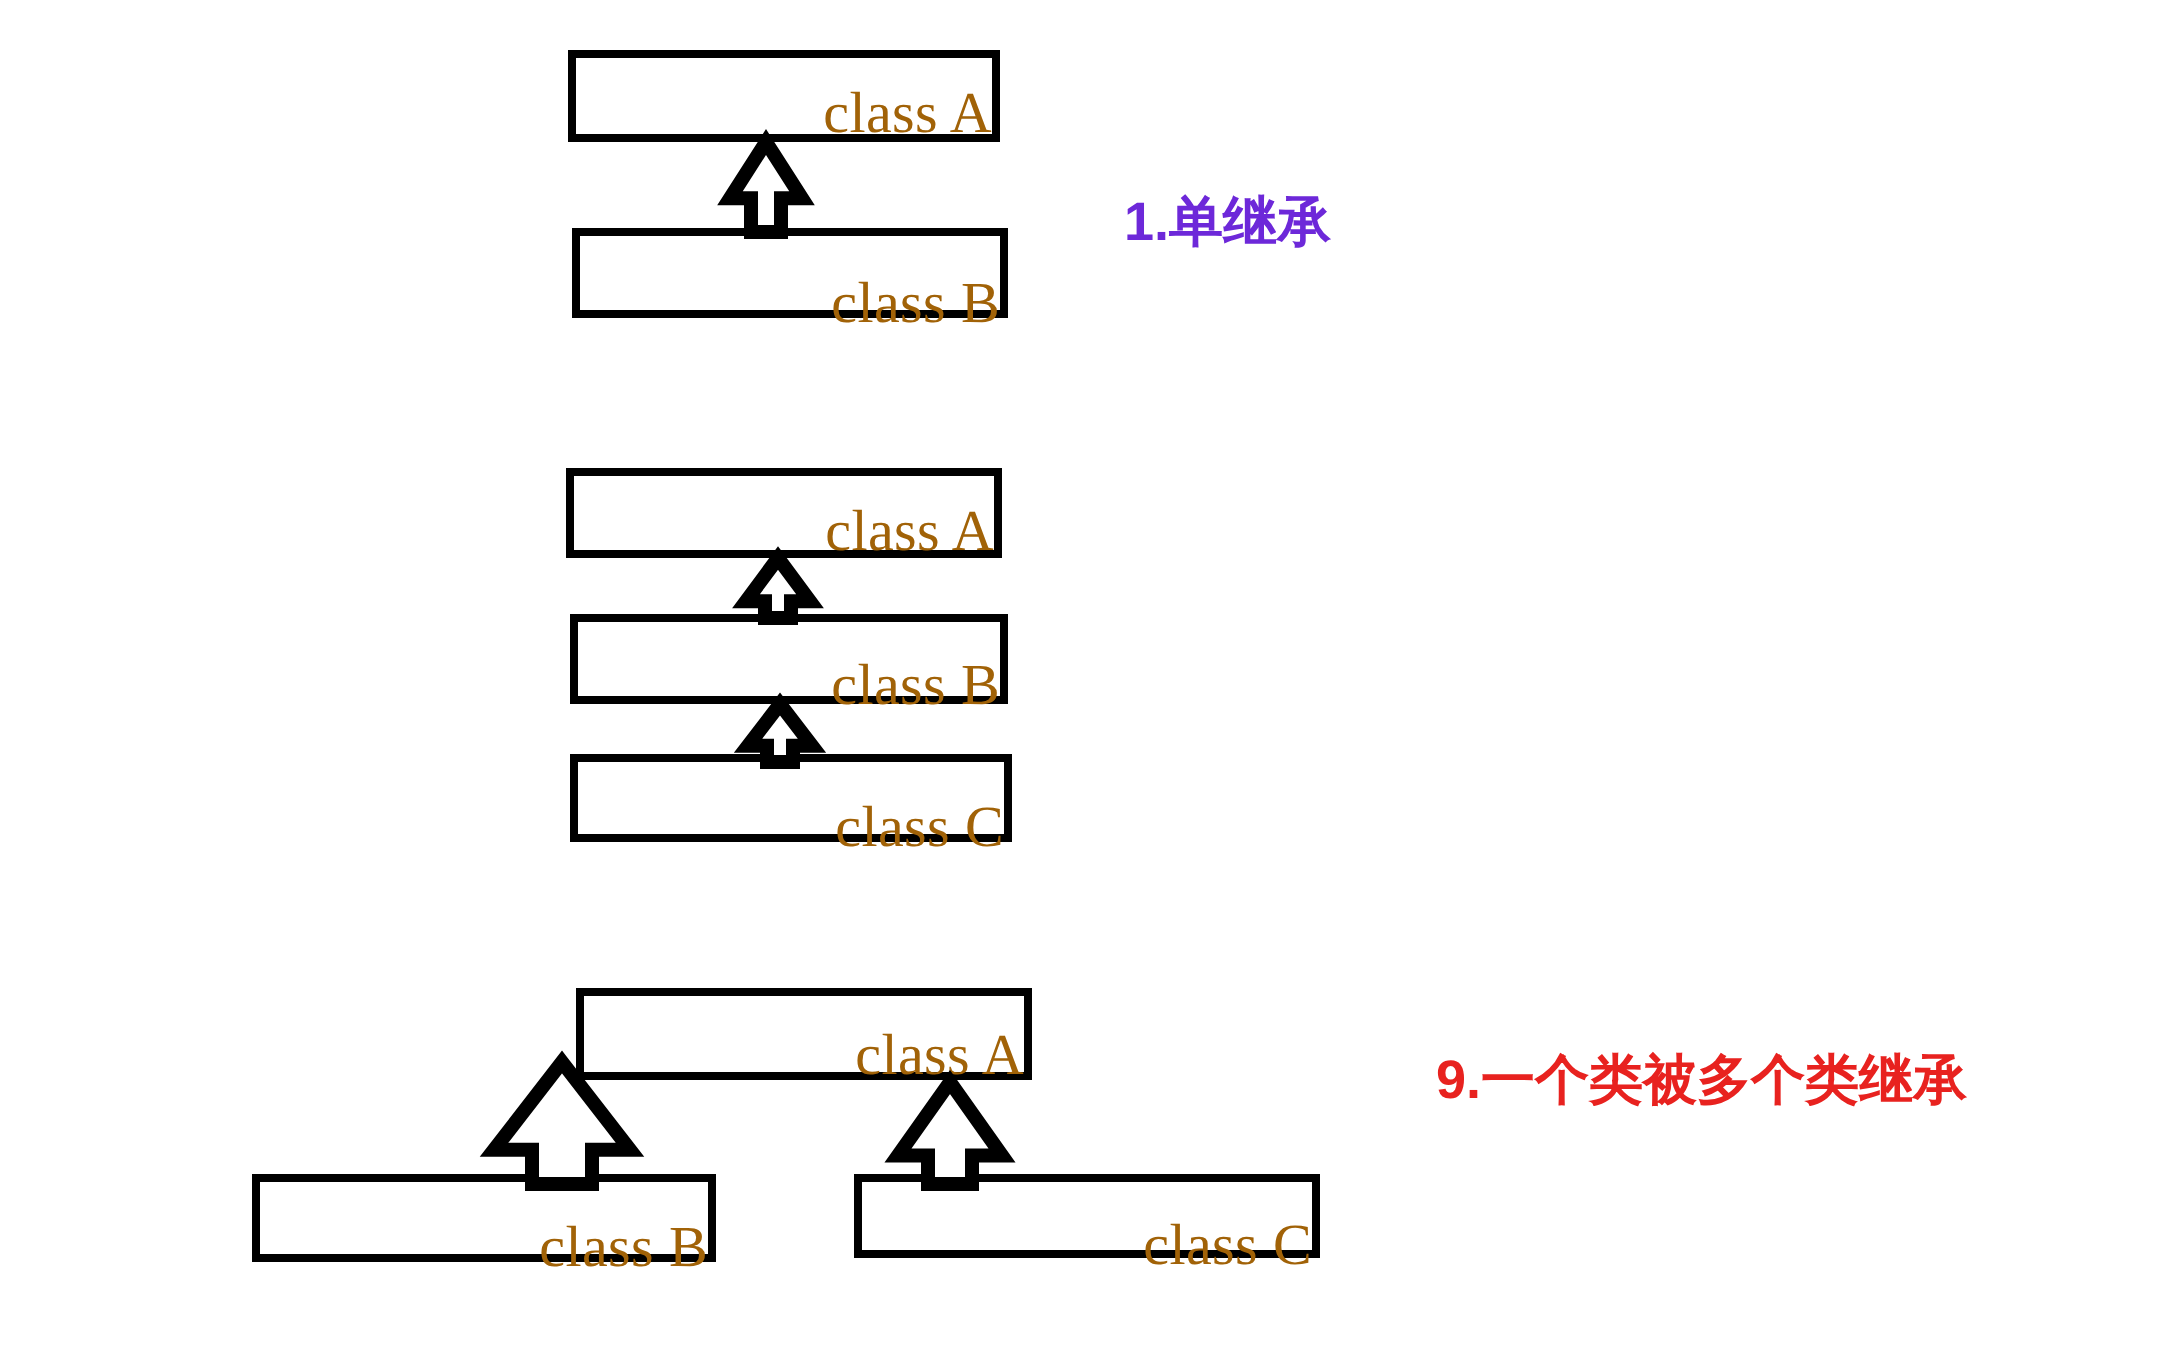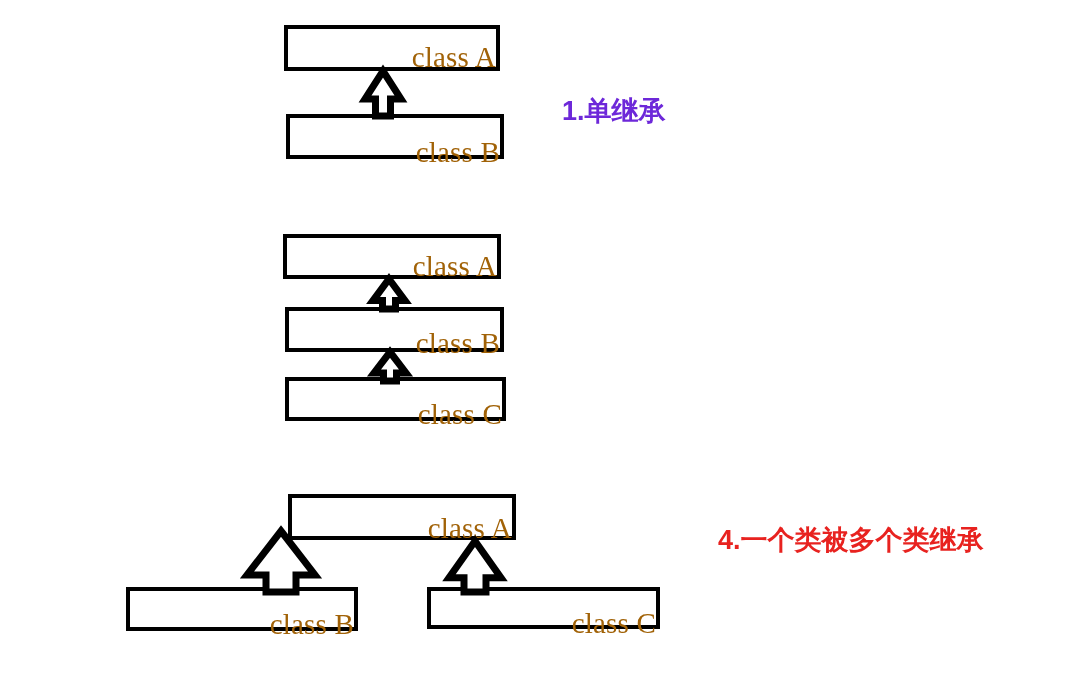--- a/index.html
+++ b/index.html
@@ -88,14 +88,14 @@
     <div class="class-box" style="left: 288px; top: 494px; width: 228px; height: 46px;">
       <div class="box-label" style="top: 14px;">class A</div>
     </div>
     <div class="class-box" style="left: 126px; top: 587px; width: 232px; height: 44px;">
       <div class="box-label" style="top: 17px;">class B</div>
     </div>
     <div class="class-box" style="left: 427px; top: 587px; width: 233px; height: 42px;">
       <div class="box-label" style="top: 16px;">class C</div>
     </div>
     <div class="annotation" style="left: 562px; top: 81px; color: #6d28d9; margin-top: 12px;">1.单继承</div>
-    <div class="annotation" style="left: 718px; top: 522px; color: rgb(232, 34, 31);">4.一个类被多个类继承</div>
+    <div class="annotation" style="left: 718px; top: 522px; color: rgb(232, 34, 31);">9.一个类被多个类继承</div>
   </div>
 
 </body></html>

